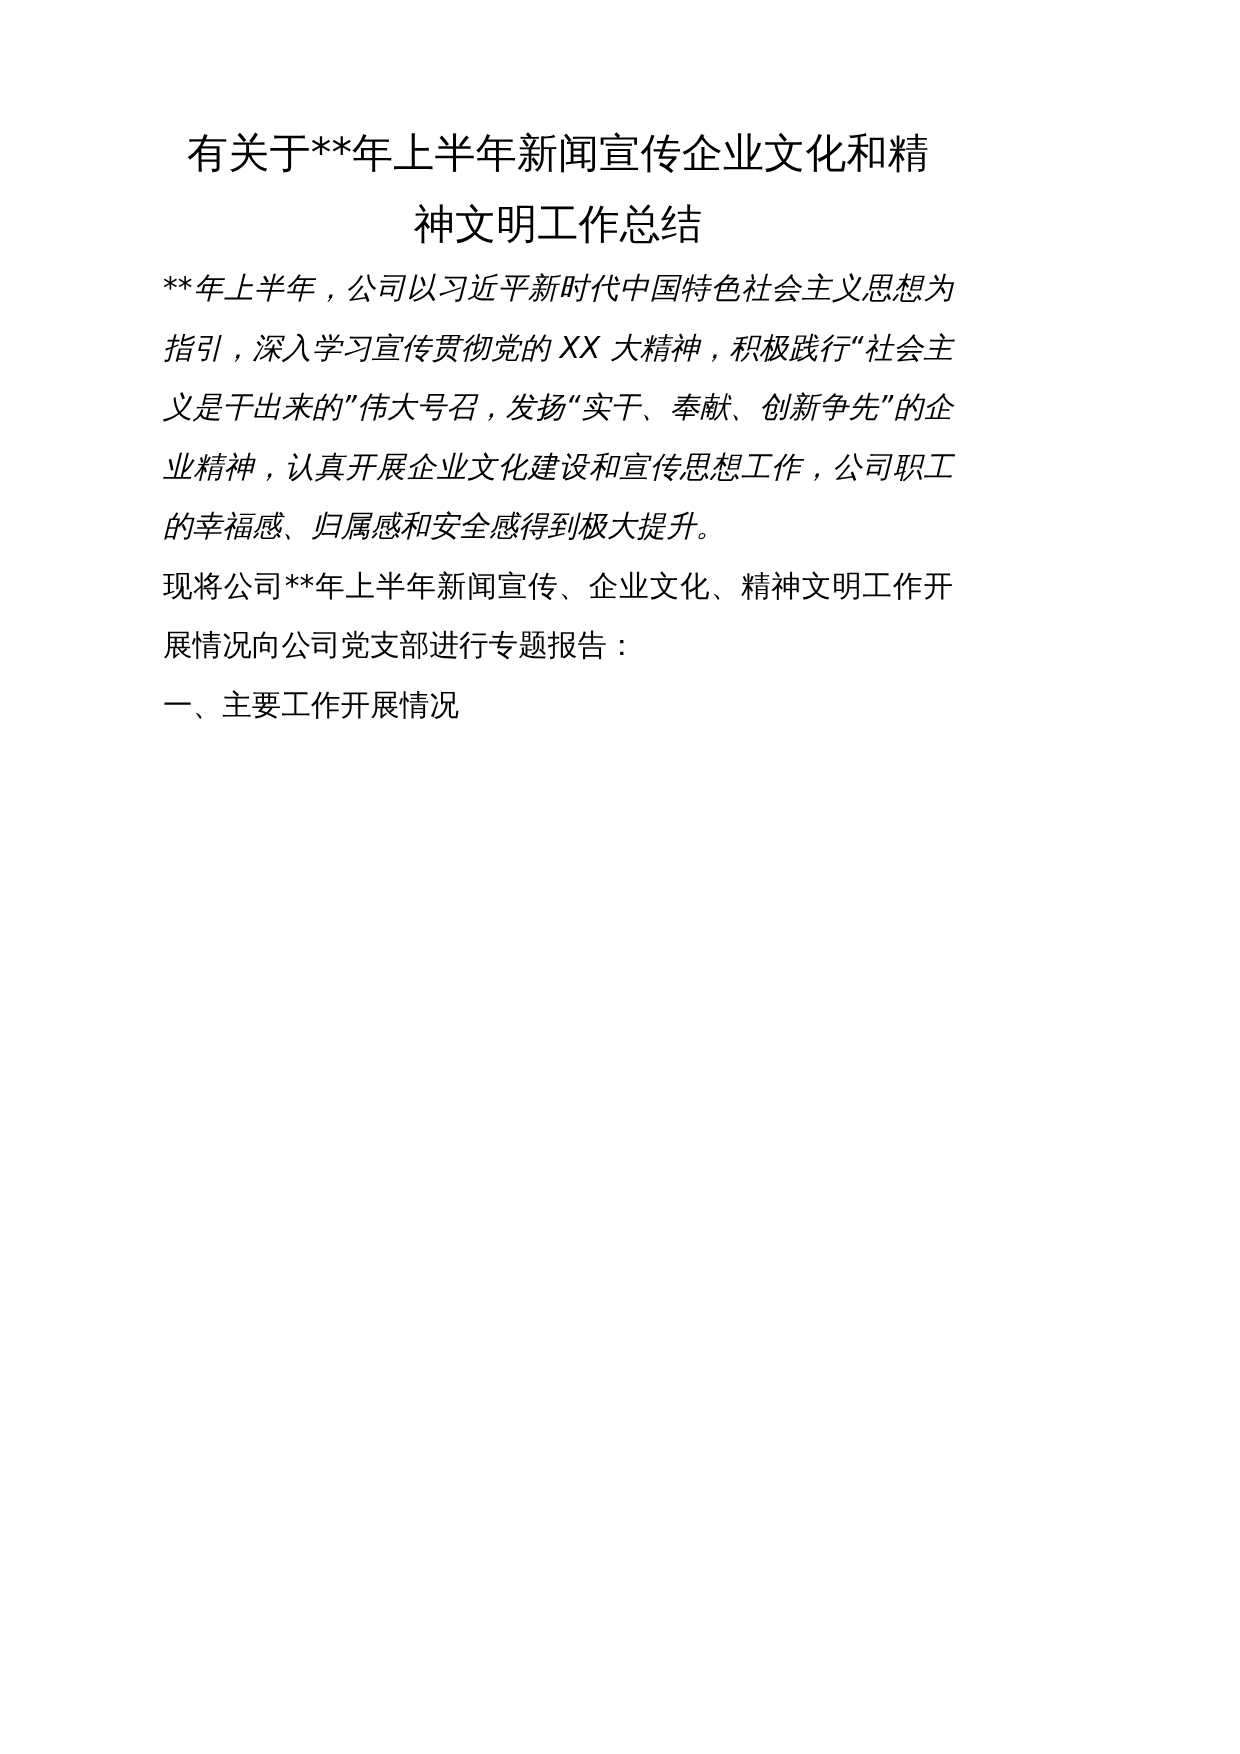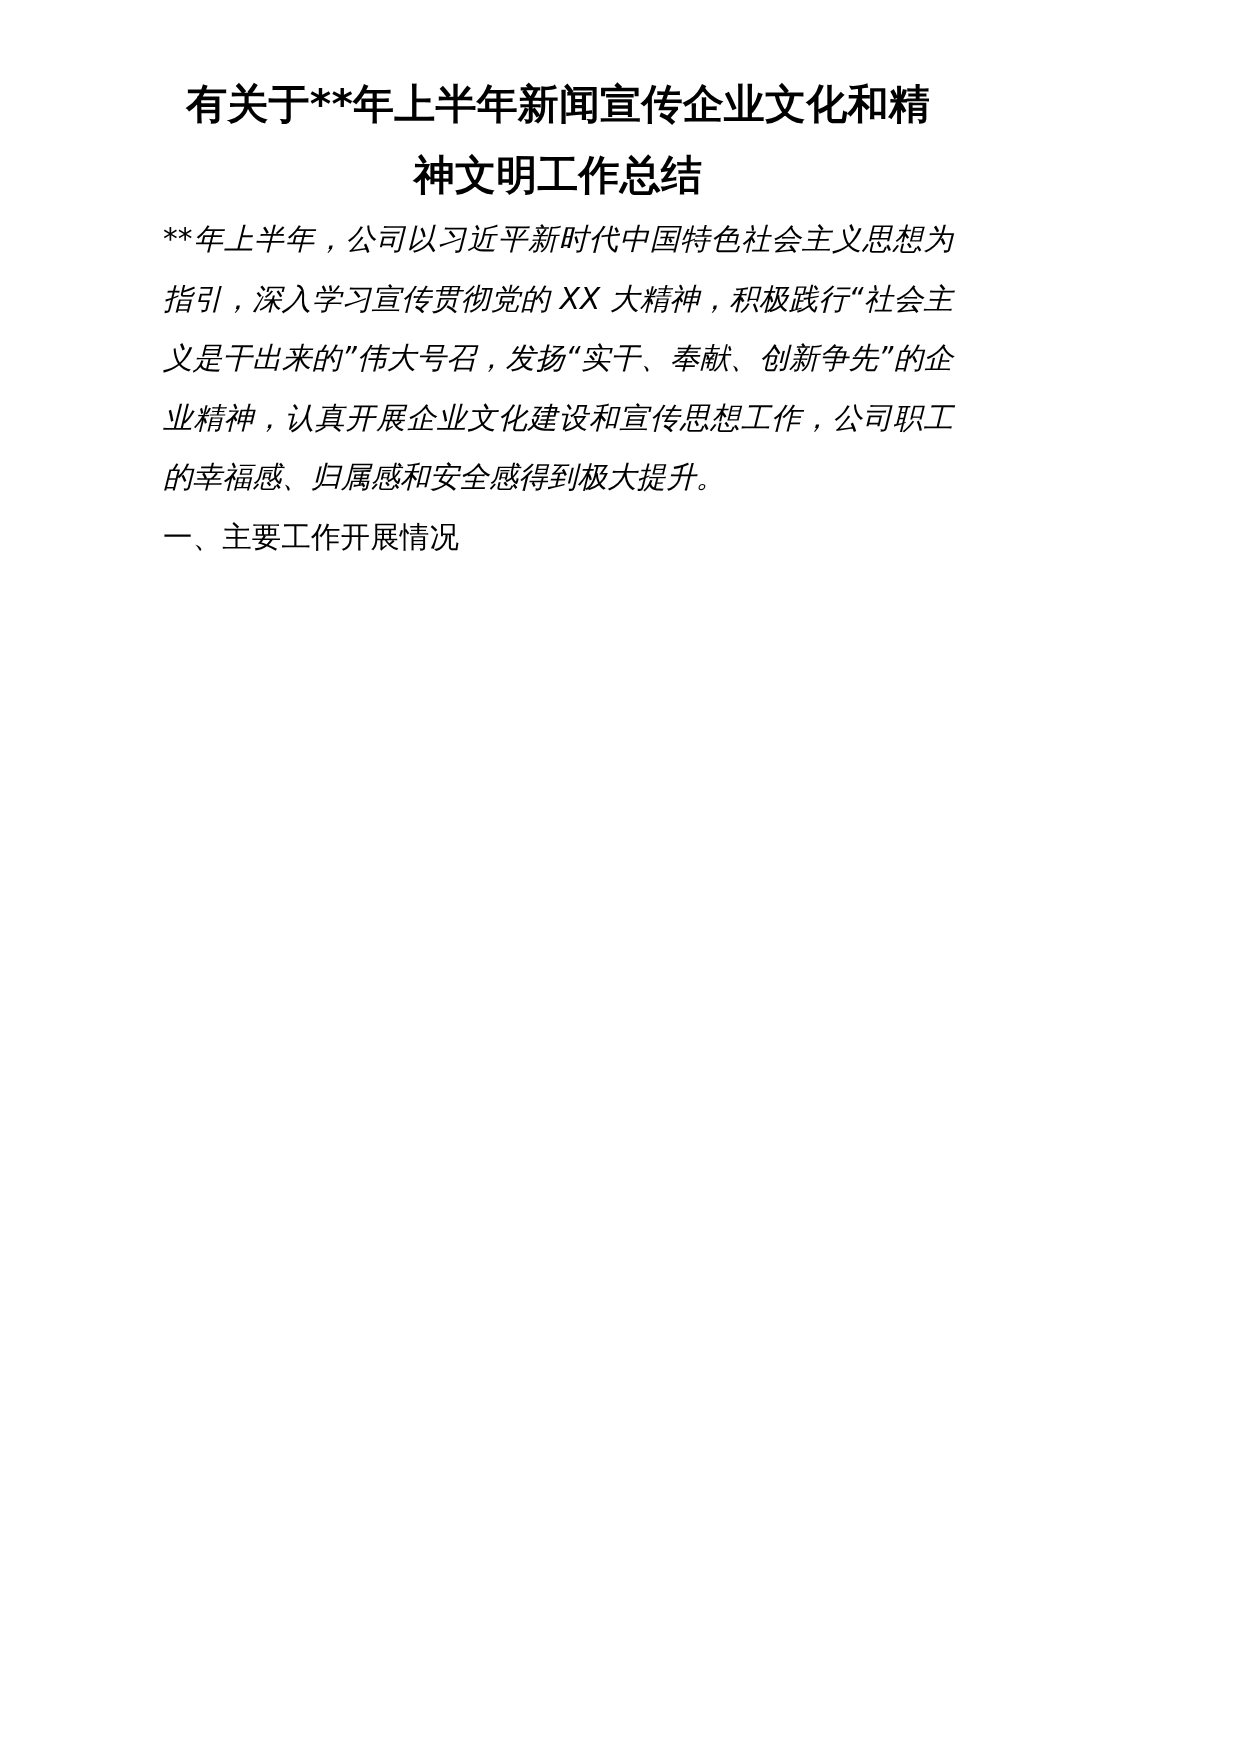--- a/index.html
+++ b/index.html
@@ -21,26 +21,26 @@
     box-sizing: border-box;
   }
   .content {
     position: absolute;
     left: 163px;
     top: 0;
     width: 790px;
   }
   .doc-title {
     font-size: 41px;
-    font-weight: bold;
+    font-weight: normal;
     line-height: 1.72;
     letter-spacing: 0.2px;
     text-align: center;
     margin: 0;
-    padding-top: 69px;
+    padding-top: 118px;
     word-break: break-all;
   }
   .doc-title .ttl-line {
     display: block;
   }
   .title-gap {
     height: 86px;
   }
   .body-block {
     margin-top: 0;
@@ -66,17 +66,18 @@
   <div class="content">
 
     <h1 class="doc-title">
       <span class="ttl-line">有关于**年上半年新闻宣传企业文化和精</span>
       <span class="title-gap"></span>
       <span class="ttl-line">神文明工作总结</span>
     </h1>
 
     <div class="body-block">
       <p class="para lead">**年上半年，公司以习近平新时代中国特色社会主义思想为指引，深入学习宣传贯彻党的 XX 大精神，积极践行“社会主义是干出来的”伟大号召，发扬“实干、奉献、创新争先”的企业精神，认真开展企业文化建设和宣传思想工作，公司职工的幸福感、归属感和安全感得到极大提升。</p>
+      <p class="para">现将公司**年上半年新闻宣传、企业文化、精神文明工作开展情况向公司党支部进行专题报告：</p>
       <p class="para">一、主要工作开展情况</p>
     </div>
 
   </div>
 </div>
 
 </body></html>

